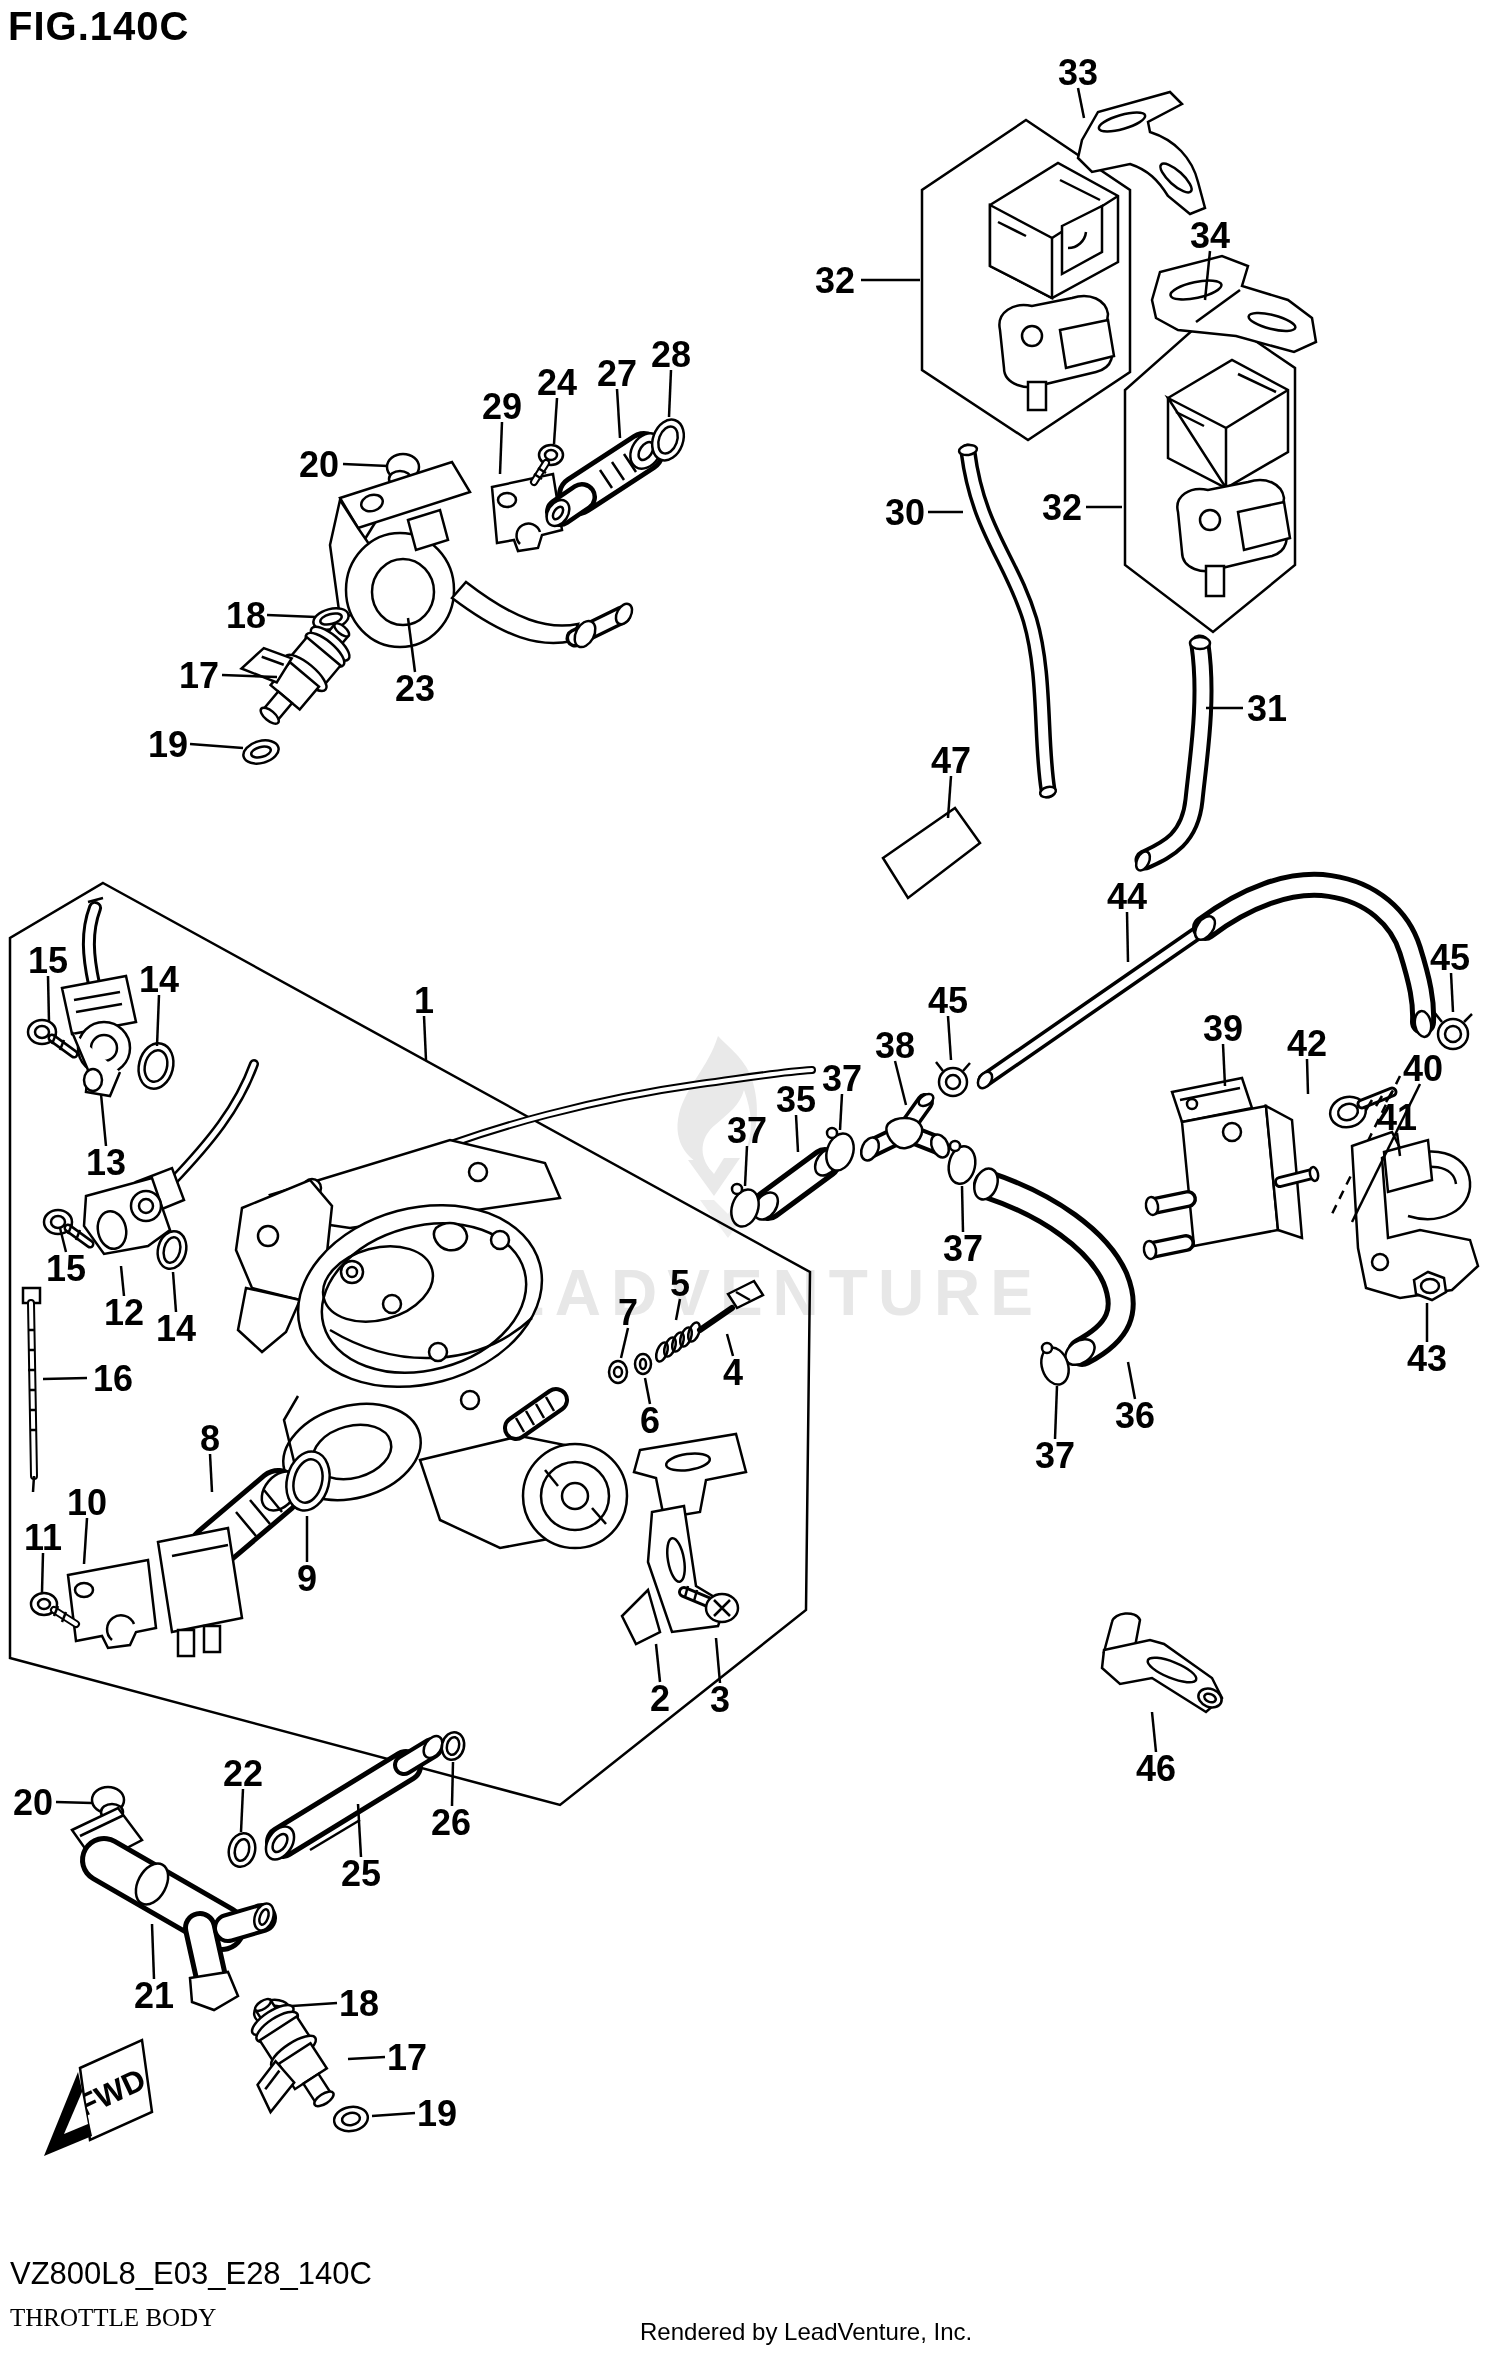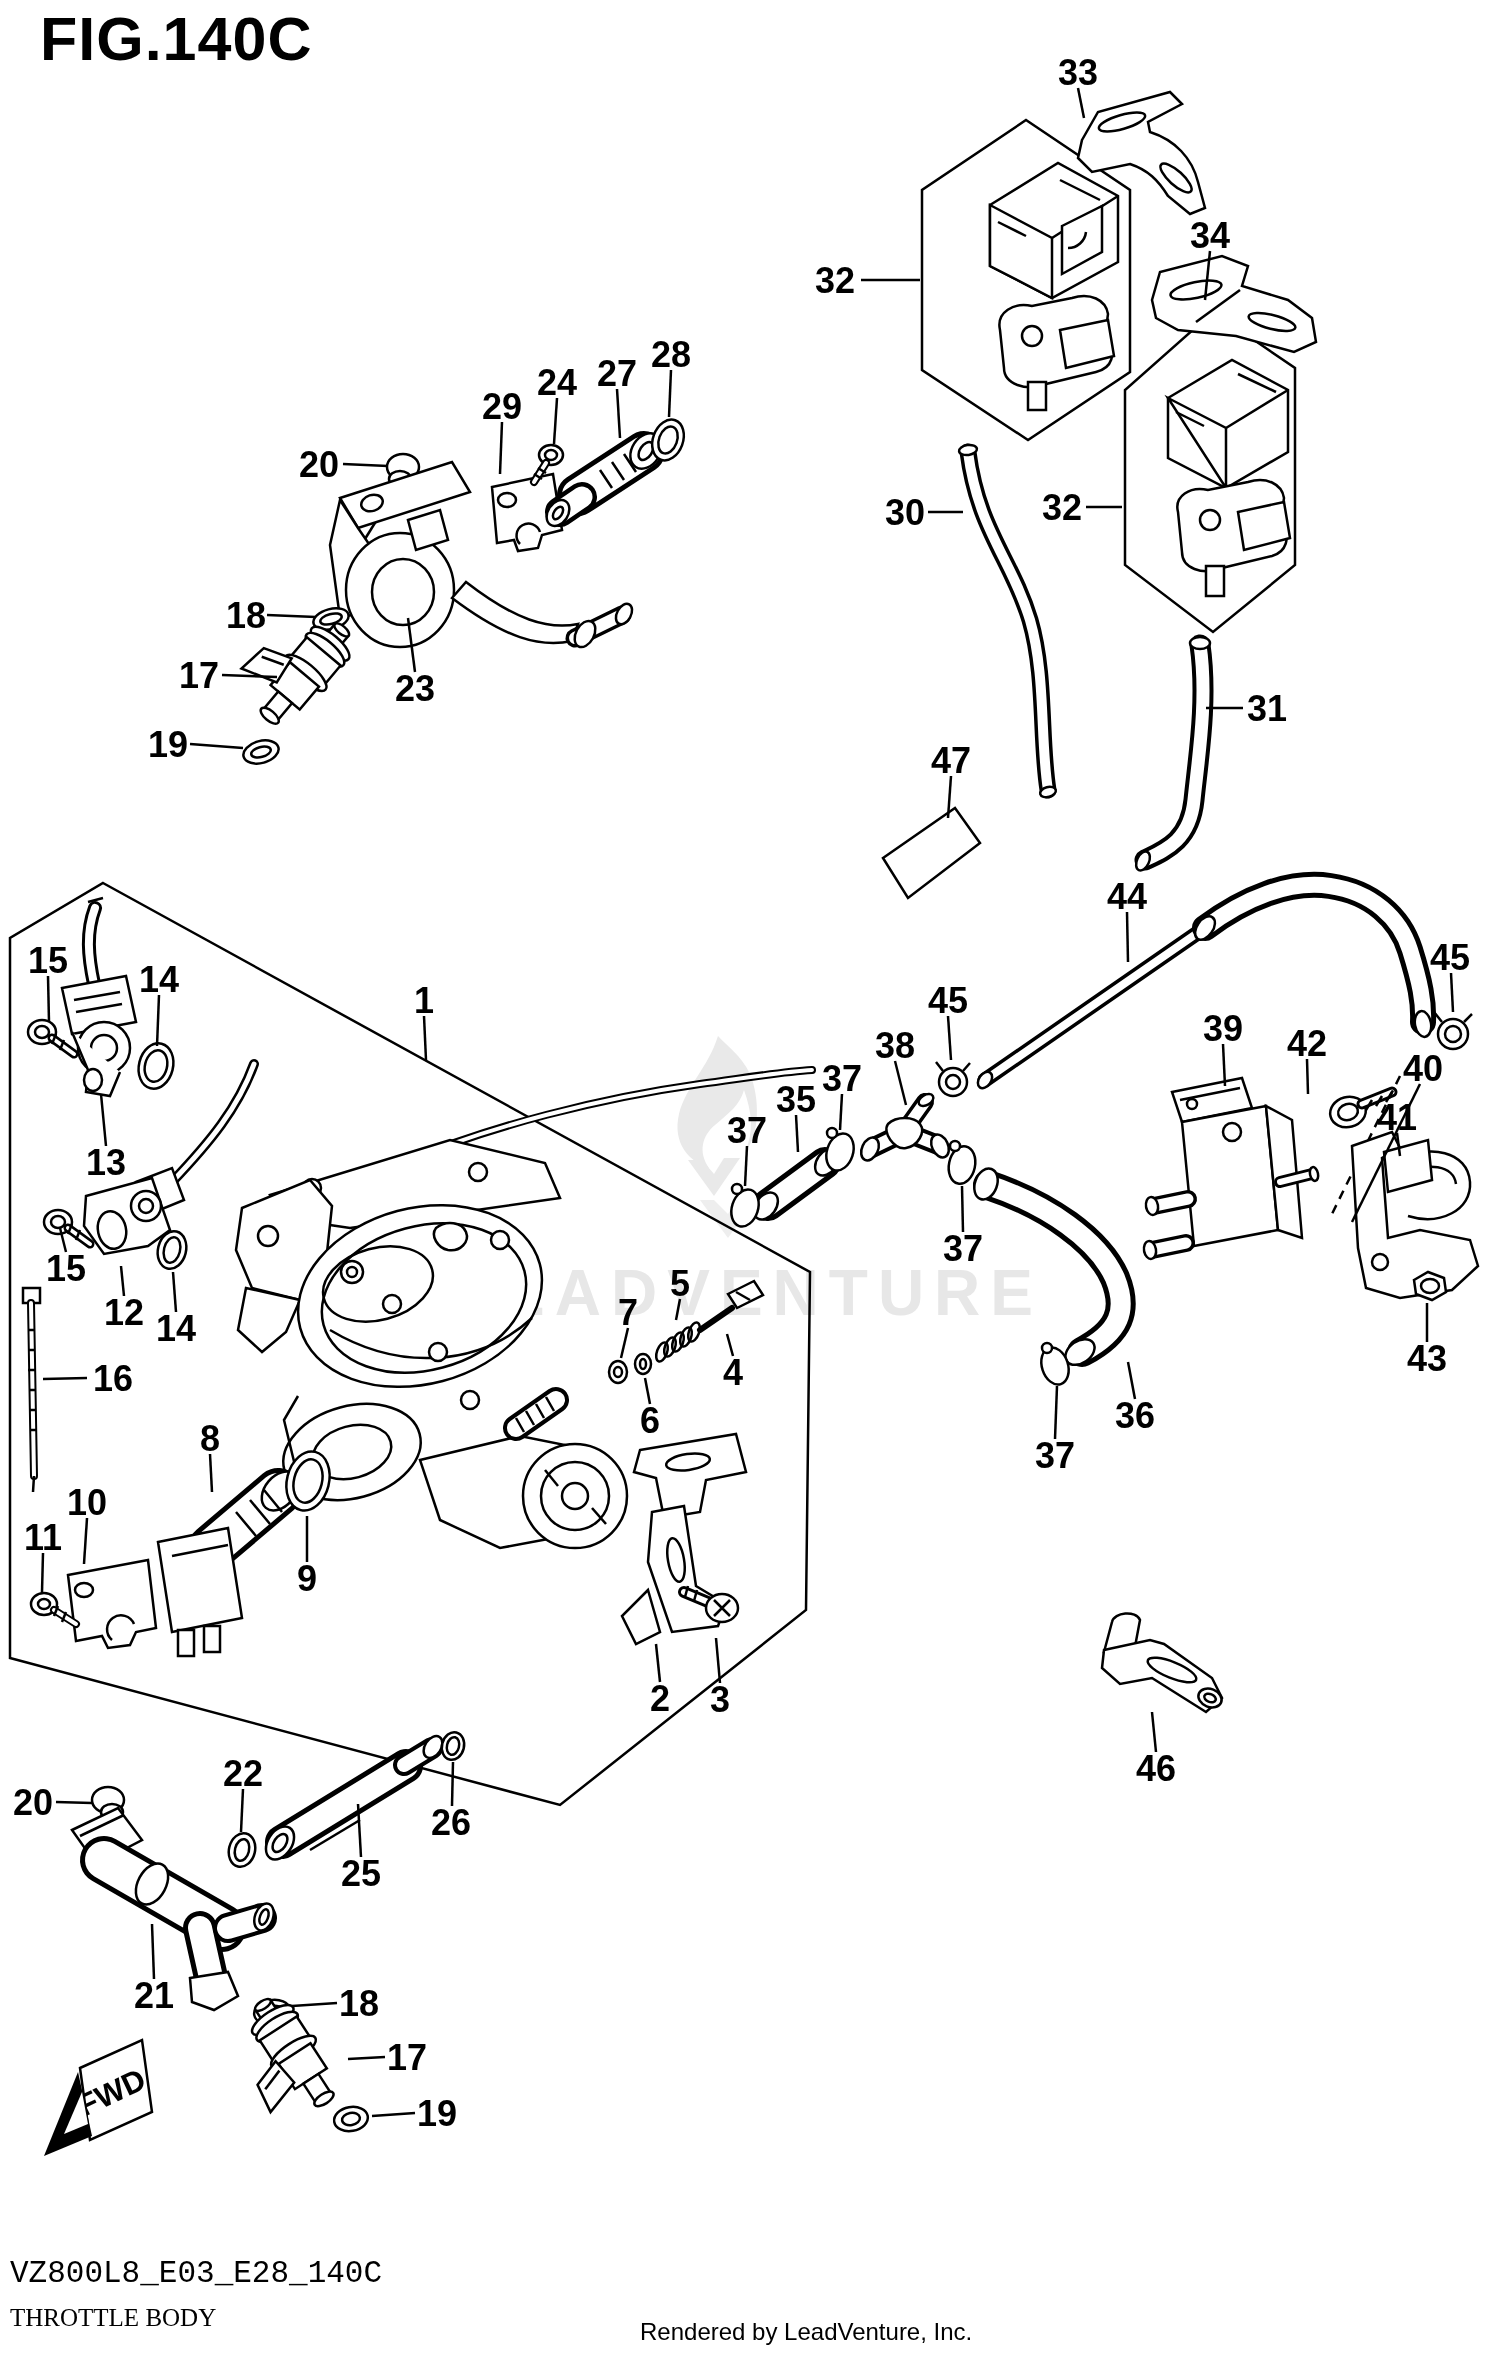--- a/index.html
+++ b/index.html
@@ -1,37 +1,37 @@
 <!DOCTYPE html>
 <html><head>
 <meta charset="utf-8">
 <style>
   html,body{margin:0;padding:0;}
   body{
     width:1500px;height:2354px;position:relative;background:#ffffff;
     font-family:"Liberation Sans",sans-serif;overflow:hidden;
   }
   #fig-title{
-    position:absolute;left:8px;top:4px;font-size:61px;font-weight:900;
-    letter-spacing:1px;color:#000;margin-left:32px;
+    position:absolute;left:8px;top:4px;font-size:40px;font-weight:900;
+    letter-spacing:1px;color:#000;
   }
   #diagram-svg{position:absolute;left:0;top:0;}
   .ln{fill:none;stroke:#000;stroke-width:2.5px;}
   .fw{fill:#fff;stroke:#000;stroke-width:2.5px;}
   .t1{fill:none;stroke:#000;stroke-linecap:round;}
   .t2{fill:none;stroke:#fff;stroke-linecap:round;}
   .lbl{font-family:"Liberation Sans",sans-serif;font-size:36px;font-weight:800;fill:#000;}
   .leader{fill:none;stroke:#000;stroke-width:2.5px;}
   .wm-text{
     font-family:"Liberation Sans",sans-serif;font-size:64px;font-weight:700;
     fill:#e7e7e7;letter-spacing:10px;
   }
   #footer-code{
     position:absolute;left:10px;top:2256px;font-size:31px;color:#000;
-    font-family:Liberation Mono, monospace;letter-spacing:0;
+    font-family:Liberation Sans, sans-serif;letter-spacing:0;
   }
   #footer-name{
     position:absolute;left:10px;top:2304px;font-size:25px;color:#000;
     font-family:Liberation Serif, serif;
   }
   #footer-rendered{
     position:absolute;left:640px;top:2318px;font-size:24px;color:#000;
     font-family:"Liberation Sans",sans-serif;
     text-align:right;
   }

